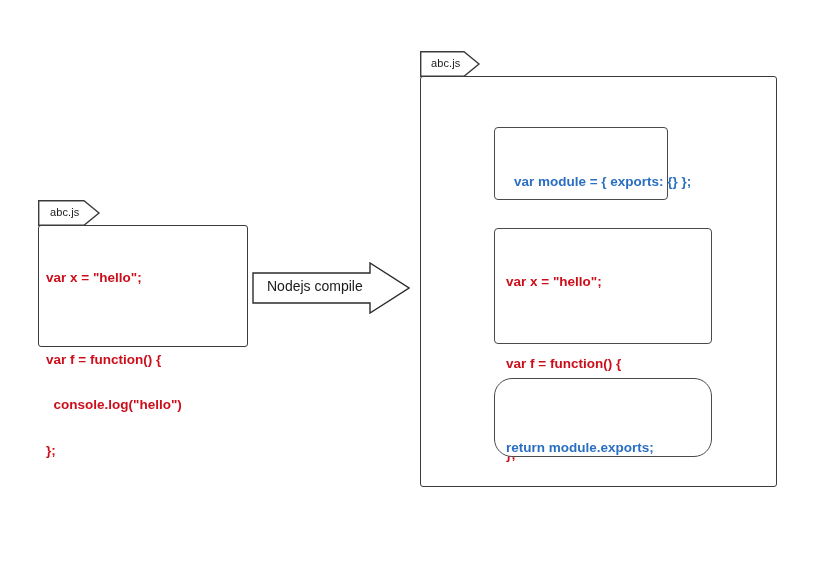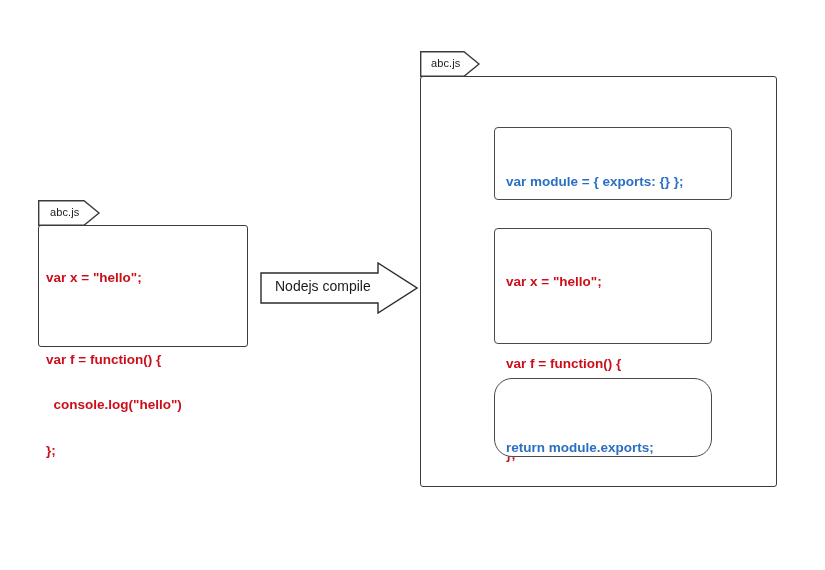--- a/index.html
+++ b/index.html
@@ -96,37 +96,37 @@
 
     <div class="code-block code-red" style="left:8px; top:44px;">
       <span class="code-line">var x = "hello";</span>
       <span class="code-gap"></span>
       <span class="code-line">var f = function() {</span>
       <span class="code-line" style="margin-top:5px;">  console.log("hello")</span>
       <span class="code-line" style="margin-top:5px;">};</span>
     </div>
   </div>
 
-  <div class="arrow-wrap" style="left:260px; top:262px; width:158px; height:52px;">
+  <div class="arrow-wrap" style="left:252px; top:262px; width:158px; height:52px;">
     <svg width="158" height="52" viewBox="0 0 158 52">
       <path d="M1 11 L118 11 L118 1 L157 26 L118 51 L118 41 L1 41 Z" fill="#ffffff" stroke="#2b2b2b" stroke-width="1.4" stroke-linejoin="miter"></path>
     </svg>
     <div class="arrow-label" style="left:15px; top:16px;">Nodejs compile</div>
   </div>
 
   <div class="file-node" style="left:420px; top:51px; width:358px; height:437px;">
 
     <svg class="tab-svg" width="60" height="26" viewBox="0 0 60 26">
       <path d="M0.7 25.3 L0.7 0.7 L44 0.7 L59 13 L44 25.3 Z" fill="#ffffff" stroke="#3b3b3b" stroke-width="1.4"></path>
     </svg>
     <div class="tab-label" style="left:11px; top:6px;">abc.js</div>
 
     <div class="file-body" style="left:0px; top:25px; width:357px; height:411px;"></div>
 
-    <div class="inner-box" style="left:74px; top:76px; width:238px; height:73px;">
+    <div class="inner-box" style="left:74px; top:76px; width:174px; height:73px;text-align:center;">
       <div class="code-block code-blue" style="left:11px; top:20px;">
         <span class="code-line">var module = { exports: {} };</span>
         <span class="code-gap"></span>
         <span class="code-line">var exports = module.exports;</span>
       </div>
     </div>
 
     <div class="inner-box" style="left:74px; top:177px; width:218px; height:116px;">
       <div class="code-block code-red" style="left:11px; top:19px;">
         <span class="code-line">var x = "hello";</span>

